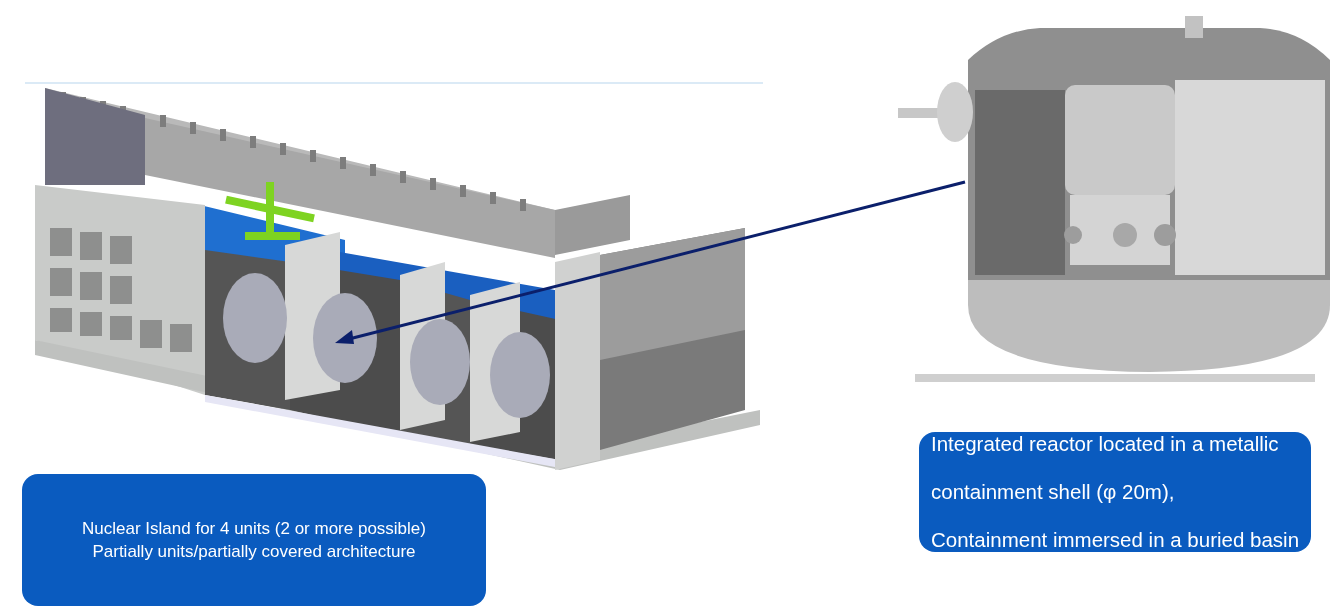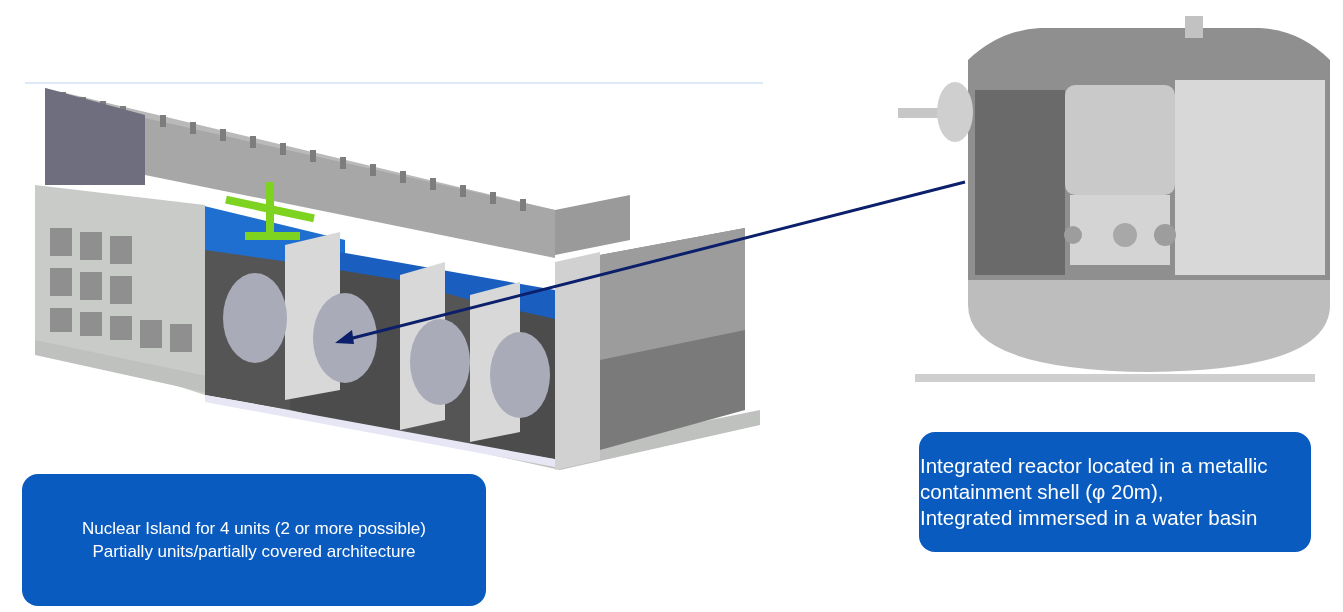--- a/index.html
+++ b/index.html
@@ -1,20 +1,20 @@
 <!DOCTYPE html>
 <html><head>
 <meta charset="utf-8">
 <style>
   html, body { margin:0; padding:0; }
   body { width:1343px; height:612px; background:#ffffff; position:relative; overflow:hidden; font-family:"Liberation Sans", sans-serif; }
   .abs { position:absolute; }
   .caption-box { background:#0a5bbf; border-radius:16px; color:#ffffff; display:flex; flex-direction:column; justify-content:center; }
   .caption-left { left:22px; top:474px; width:464px; height:132px; align-items:center; text-align:center; font-size:17px; line-height:23px; }
-  .caption-right { left:919px; top:432px; width:392px; height:120px; padding-left:1px; box-sizing:border-box; font-size:20.5px; line-height:26px; white-space:nowrap; overflow:hidden; border-top-right-radius:16px; border-bottom-right-radius:16px; }
+  .caption-right { left:919px; top:432px; width:392px; height:120px; padding-left:12px; box-sizing:border-box; font-size:20.5px; line-height:26px; white-space:nowrap; overflow:hidden; border-top-right-radius:16px; border-bottom-right-radius:16px;gap:22px; }
   .caption-line { display:block; }
   .topline { left:25px; top:82px; width:738px; height:2px; background:#dbeaf6; }
   svg { position:absolute; left:0; top:0; }
 </style>
 </head>
 <body>
 
 <div class="abs topline"></div>
 
 <svg width="1343" height="612">
@@ -113,14 +113,14 @@
 </svg>
 
 <div class="abs caption-box caption-left">
   <span class="caption-line">Nuclear Island for 4 units  (2 or more possible)</span>
   <span class="caption-line">Partially units/partially covered architecture</span>
 </div>
 
 <div class="abs caption-box caption-right">
   <span class="caption-line">Integrated reactor located in a metallic</span>
   <span class="caption-line">containment shell (φ 20m),</span>
-  <span class="caption-line">Integrated immersed in a water basin</span>
+  <span class="caption-line">Containment immersed in a buried basin</span>
 </div>
 
 </body></html>

